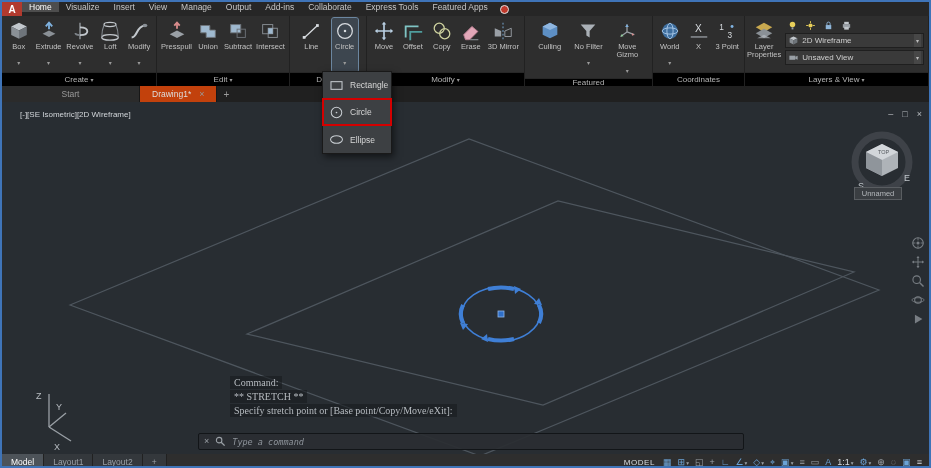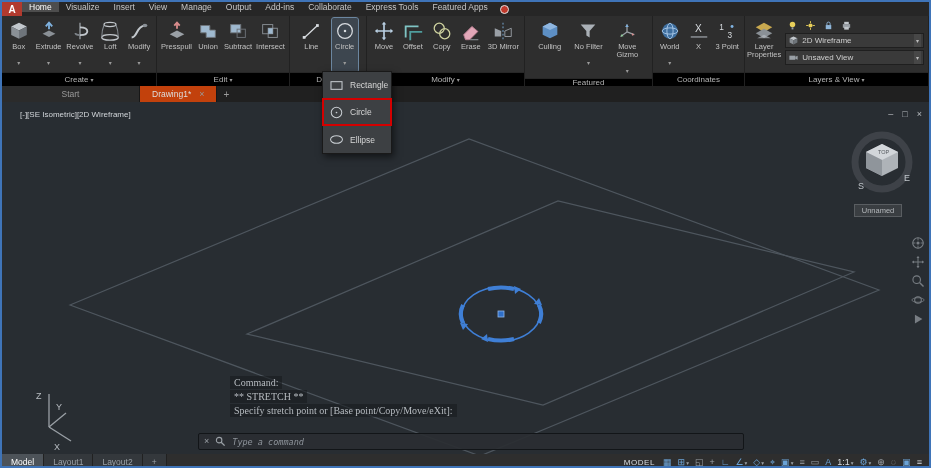--- a/index.html
+++ b/index.html
@@ -44,21 +44,21 @@
   .ftab.active{background:#c2410c;color:#dedede}
   .tclose::after{content:"×";font-size:9px;color:#9a9a9a}
   .newtab{width:18px;display:flex;align-items:center;justify-content:center;color:#9a9a9a;font-size:10px}
 
   
   .canvas{position:absolute;left:0;top:100px;right:0;height:352px;background:#282d32;overflow:hidden}
   .vplabel{position:absolute;left:18px;top:8px;font-size:8px;color:#d2d6da;z-index:3}
   .wctrls{position:absolute;right:7px;top:7px;display:flex;gap:9px;color:#b8bcc0;font-size:9px;z-index:3}
   .drawsvg{position:absolute;left:0;top:0}
   .viewcube{position:absolute;right:5px;top:18px;width:84px;height:84px;z-index:2}
-  .unnamed{position:absolute;right:27px;top:102px;width:48px;height:13px;background:#3a3e42;border:1px solid #595d61;color:#b4b8bc;font-size:7.5px;display:flex;align-items:center;justify-content:center;z-index:2}
+  .unnamed{position:absolute;right:27px;top:85px;width:48px;height:13px;background:#3a3e42;border:1px solid #595d61;color:#b4b8bc;font-size:7.5px;display:flex;align-items:center;justify-content:center;z-index:2}
   .navbar{position:absolute;right:4px;top:134px;display:flex;flex-direction:column;gap:5px;align-items:center;z-index:2}
   .navbar svg{width:14px;height:14px;opacity:.7}
   .cmdhist{position:absolute;left:228px;top:274px;font-family:Liberation Serif, serif;font-size:10px;color:#b6bbc0;z-index:2}
   .cmdhist div{background:rgba(24,27,30,.6);padding:1px 4px;margin-bottom:1px;width:max-content}
   .cmdbar{position:absolute;left:196px;top:331px;width:546px;height:17px;background:rgba(42,46,50,.92);border:1px solid #121518;border-radius:2px;display:flex;align-items:center;gap:6px;padding:0 5px;z-index:2}
   .cmdbar .cx{color:#9aa0a6;font-size:9px;line-height:9px}
   .cmdbar svg{width:11px;height:11px}
   .cmdtext{font-family:"DejaVu Sans Mono",monospace;font-size:8.5px;color:#8d939a;font-style:italic}
 
   

